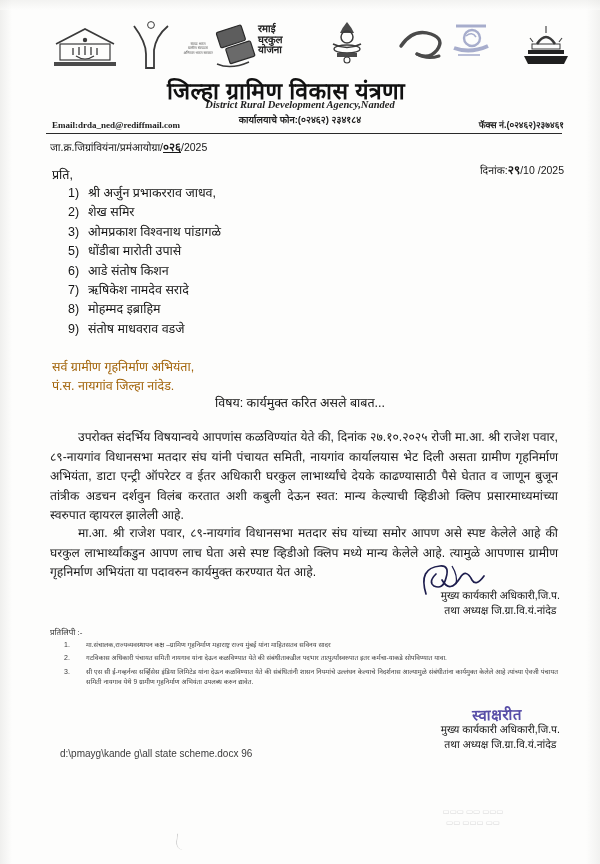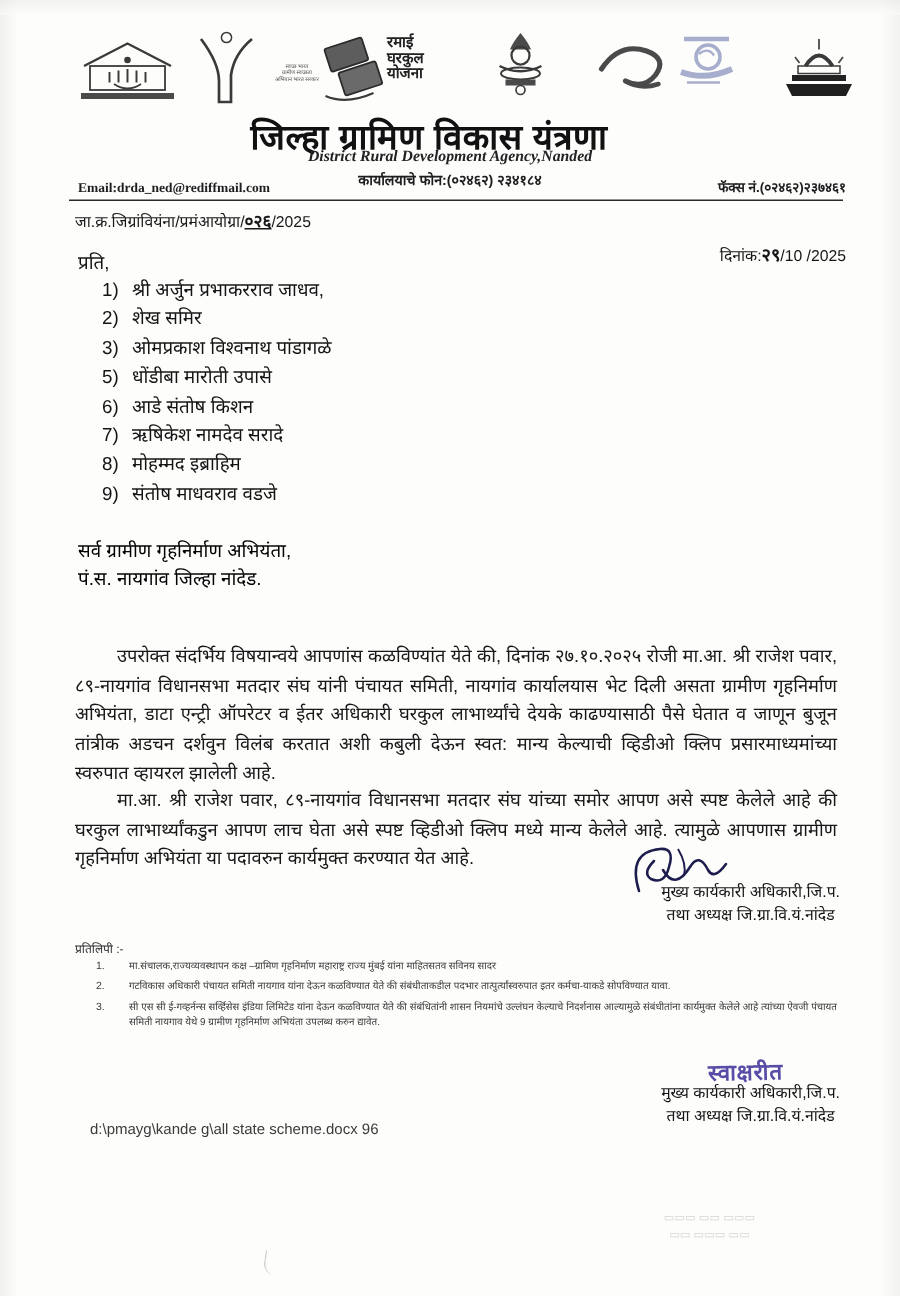--- a/index.html
+++ b/index.html
@@ -173,21 +173,21 @@
     color: #141414;
     font-family: "Liberation Sans", sans-serif;
     white-space: nowrap;
   }
   .recipients li .num { display: inline-block; width: 20px; }
   .recip-tail {
     position: absolute;
     left: 52px; top: 358px;
     font-size: 12.5px;
     line-height: 19.4px;
-    color: #000000;
+    color: #a16207;
     font-family: "Liberation Sans", sans-serif;
   }
   .recip-tail div { white-space: nowrap; }
 
   
   .subject {
     position: absolute;
     left: 0; top: 394px;
     width: 600px;
     text-align: center;
@@ -425,20 +425,21 @@
     <li><span class="num">7)</span><span>ऋषिकेश नामदेव सरादे</span></li>
     <li><span class="num">8)</span><span>मोहम्मद इब्राहिम</span></li>
     <li><span class="num">9)</span><span>संतोष माधवराव वडजे</span></li>
   </ul>
 
   <div class="recip-tail">
     <div>सर्व ग्रामीण गृहनिर्माण अभियंता,</div>
     <div>पं.स. नायगांव जिल्हा नांदेड.</div>
   </div>
 
+  <div class="subject">विषय: कार्यमुक्त करित असले बाबत...</div>
 
   <div class="body-para p1">उपरोक्त संदर्भिय विषयान्वये आपणांस कळविण्यांत येते की, दिनांक २७.१०.२०२५ रोजी मा.आ. श्री राजेश पवार, ८९-नायगांव विधानसभा मतदार संघ यांनी पंचायत समिती, नायगांव कार्यालयास भेट दिली असता ग्रामीण गृहनिर्माण अभियंता, डाटा एन्ट्री ऑपरेटर व ईतर अधिकारी घरकुल लाभार्थ्यांचे देयके काढण्यासाठी पैसे घेतात व जाणून बुजून तांत्रीक अडचन दर्शवुन विलंब करतात अशी कबुली देऊन स्वत: मान्य केल्याची व्हिडीओ क्लिप प्रसारमाध्यमांच्या स्वरुपात व्हायरल झालेली आहे.</div>
   <div class="body-para p2">मा.आ. श्री राजेश पवार, ८९-नायगांव विधानसभा मतदार संघ यांच्या समोर आपण असे स्पष्ट केलेले आहे की घरकुल लाभार्थ्यांकडुन आपण लाच घेता असे स्पष्ट व्हिडीओ क्लिप मध्ये मान्य केलेले आहे. त्यामुळे आपणास ग्रामीण गृहनिर्माण अभियंता या पदावरुन कार्यमुक्त करण्यात येत आहे.</div>
 
   <div class="sig-scribble">
     <svg width="96" height="40" viewBox="0 0 96 40">
       <path d="M18 34 q-8 -26 14 -28 q10 -1 6 12 q-3 12 -12 8 q-6 -4 2 -12" fill="none" stroke="#1d1d4d" stroke-width="1.7" stroke-linecap="round"></path>
       <path d="M34 20 q8 14 18 -2 q6 -10 12 2 q4 7 12 -4" fill="none" stroke="#1d1d4d" stroke-width="1.7" stroke-linecap="round"></path>
       <path d="M44 6 q6 10 4 18" fill="none" stroke="#1d1d4d" stroke-width="1.3"></path>
     </svg>

